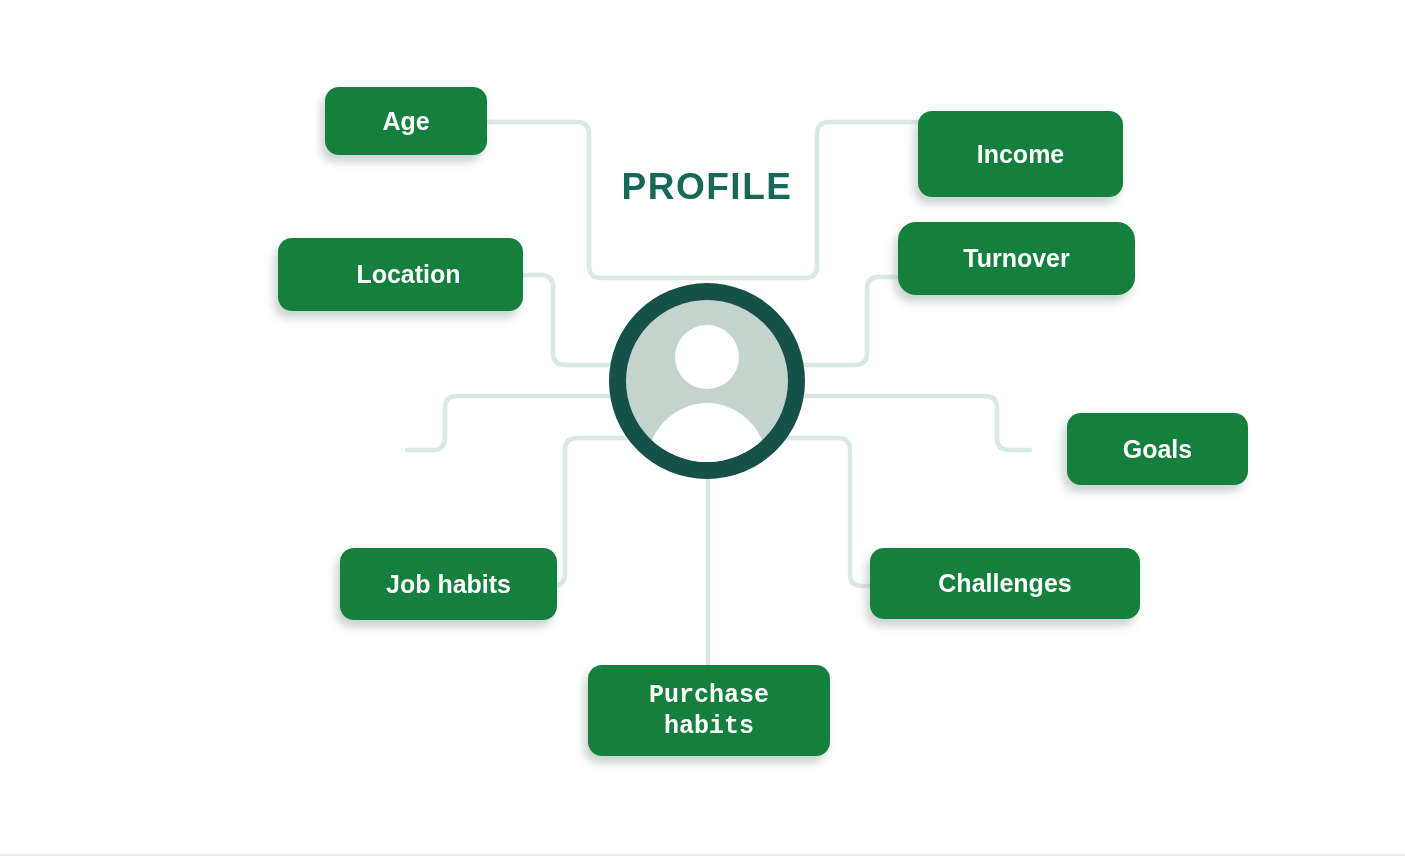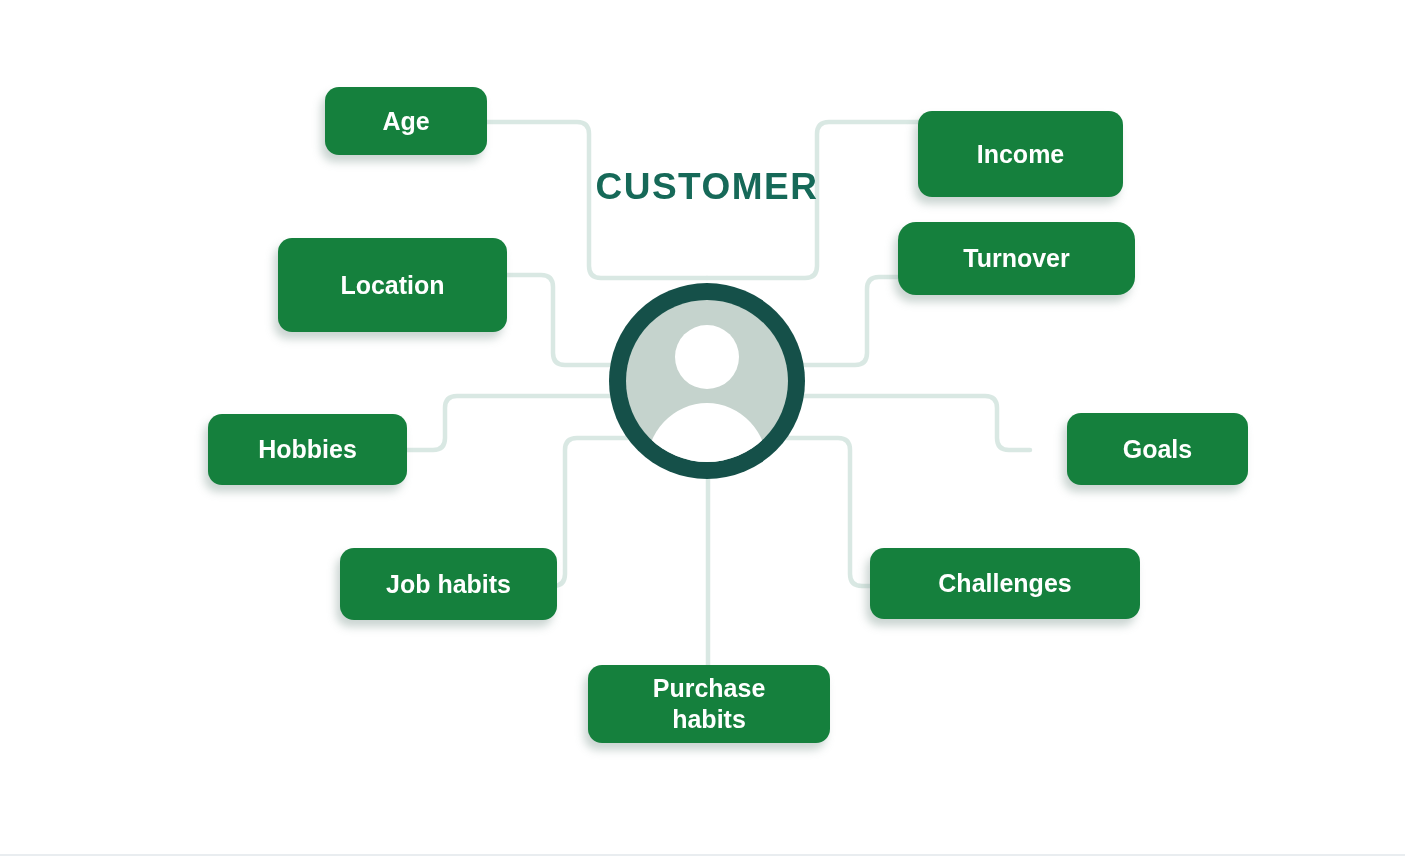--- a/index.html
+++ b/index.html
@@ -61,24 +61,24 @@
     display: flex;
     align-items: center;
     justify-content: center;
     color: #ffffff;
     font-size: 25px;
     font-weight: bold;
     text-align: center;
     line-height: 31px;
   }
   .node-age              { left: 325px; top:  87px; width: 162px; height: 68px; }
-  .node-location         { left: 278px; top: 238px; width: 229px; height: 94px; }
+  .node-location         { left: 278px; top: 238px; width: 229px; height: 73px; padding-left: 16px; }
   .node-hobbies          { left: 208px; top: 414px; width: 199px; height: 71px; }
   .node-job-title        { left: 340px; top: 548px; width: 217px; height: 72px; }
-  .node-purchase-habits  { left: 588px; top: 665px; width: 242px; height: 78px; }
+  .node-purchase-habits  { left: 588px; top: 665px; width: 242px; height: 91px; font-family: Liberation Mono, monospace; }
   .node-income           { left: 918px; top:  82px; width: 205px; height: 86px; margin-top: 29px; }
   .node-turnover         { left: 898px; top: 222px; width: 237px; height: 73px; border-radius: 18px; }
   .node-goals            { left:1027px; top: 413px; width: 181px; height: 72px; margin-left: 40px; }
   .node-challenges       { left: 870px; top: 548px; width: 270px; height: 71px; }
   .node-purchase-habits .node-label { max-width: 160px; }
 </style>
 </head>
 <body>
 
 <div class="stage">
@@ -89,21 +89,21 @@
     <path d="M507 275 H541 Q553 275 553 287 V353 Q553 365 565 365 H707"></path>
     <path d="M898 277 H879 Q867 277 867 289 V353 Q867 365 855 365 H707"></path>
     <path d="M407 450 H433 Q445 450 445 438 V408 Q445 396 457 396 H707"></path>
     <path d="M707 396 H985 Q997 396 997 408 V438 Q997 450 1009 450 H1030"></path>
     <path d="M707 438 H577 Q565 438 565 450 V574 Q565 586 553 586 H550"></path>
     <path d="M707 438 H838 Q850 438 850 450 V574 Q850 586 862 586 H873"></path>
     <path d="M708 460 V666"></path>
   </svg>
 
   <div class="title">
-    <div>CUSTOMER</div>
+    <div>PROFILE</div>
   </div>
 
   <svg class="avatar" viewBox="0 0 220 220" xmlns="http://www.w3.org/2000/svg" aria-hidden="true">
     <defs>
       <clipPath id="avclip">
           <circle cx="110" cy="110" r="81"></circle>
         </clipPath>
     </defs>
     <circle cx="110" cy="110" r="98" fill="#155049"></circle>
     <circle cx="110" cy="110" r="81" fill="#c5d3cd"></circle>
@@ -111,23 +111,20 @@
       <circle cx="110" cy="86" r="32"></circle>
       <ellipse cx="110" cy="197" rx="61" ry="65"></ellipse>
     </g>
   </svg>
 
   <div class="node node-age">
     <span class="node-label">Age</span>
   </div>
   <div class="node node-location">
     <span class="node-label">Location</span>
-  </div>
-  <div class="node node-hobbies">
-    <span class="node-label">Hobbies</span>
   </div>
   <div class="node node-job-title">
     <span class="node-label">Job habits</span>
   </div>
   <div class="node node-purchase-habits">
     <span class="node-label">Purchase habits</span>
   </div>
   <div class="node node-income">
     <span class="node-label">Income</span>
   </div>

